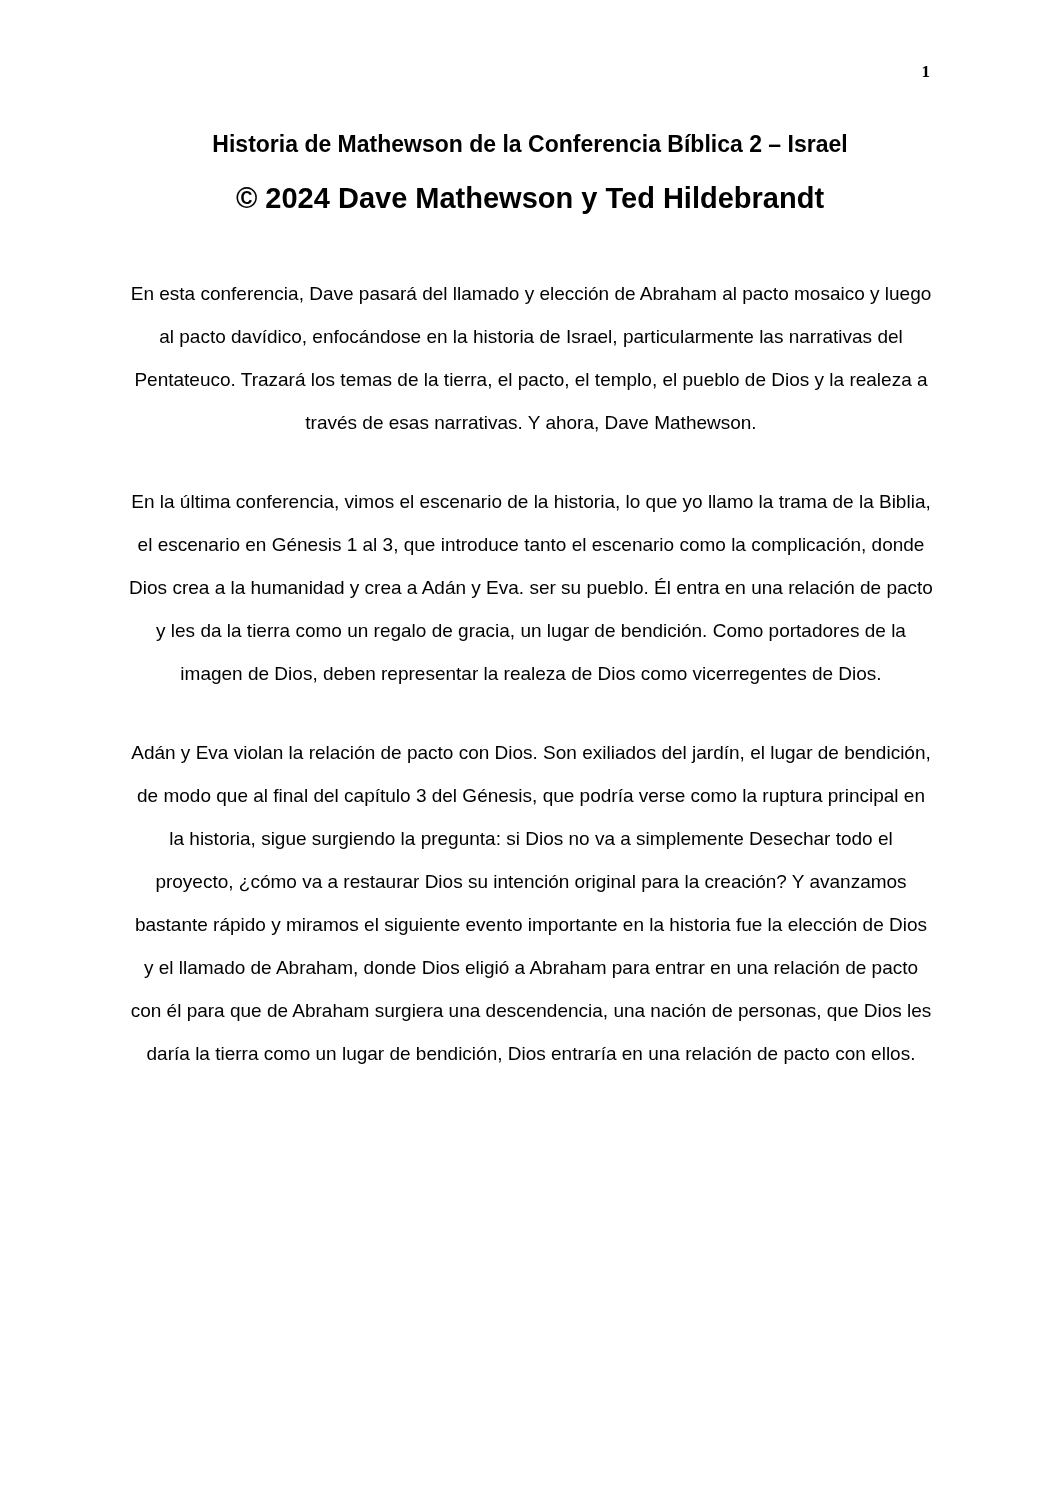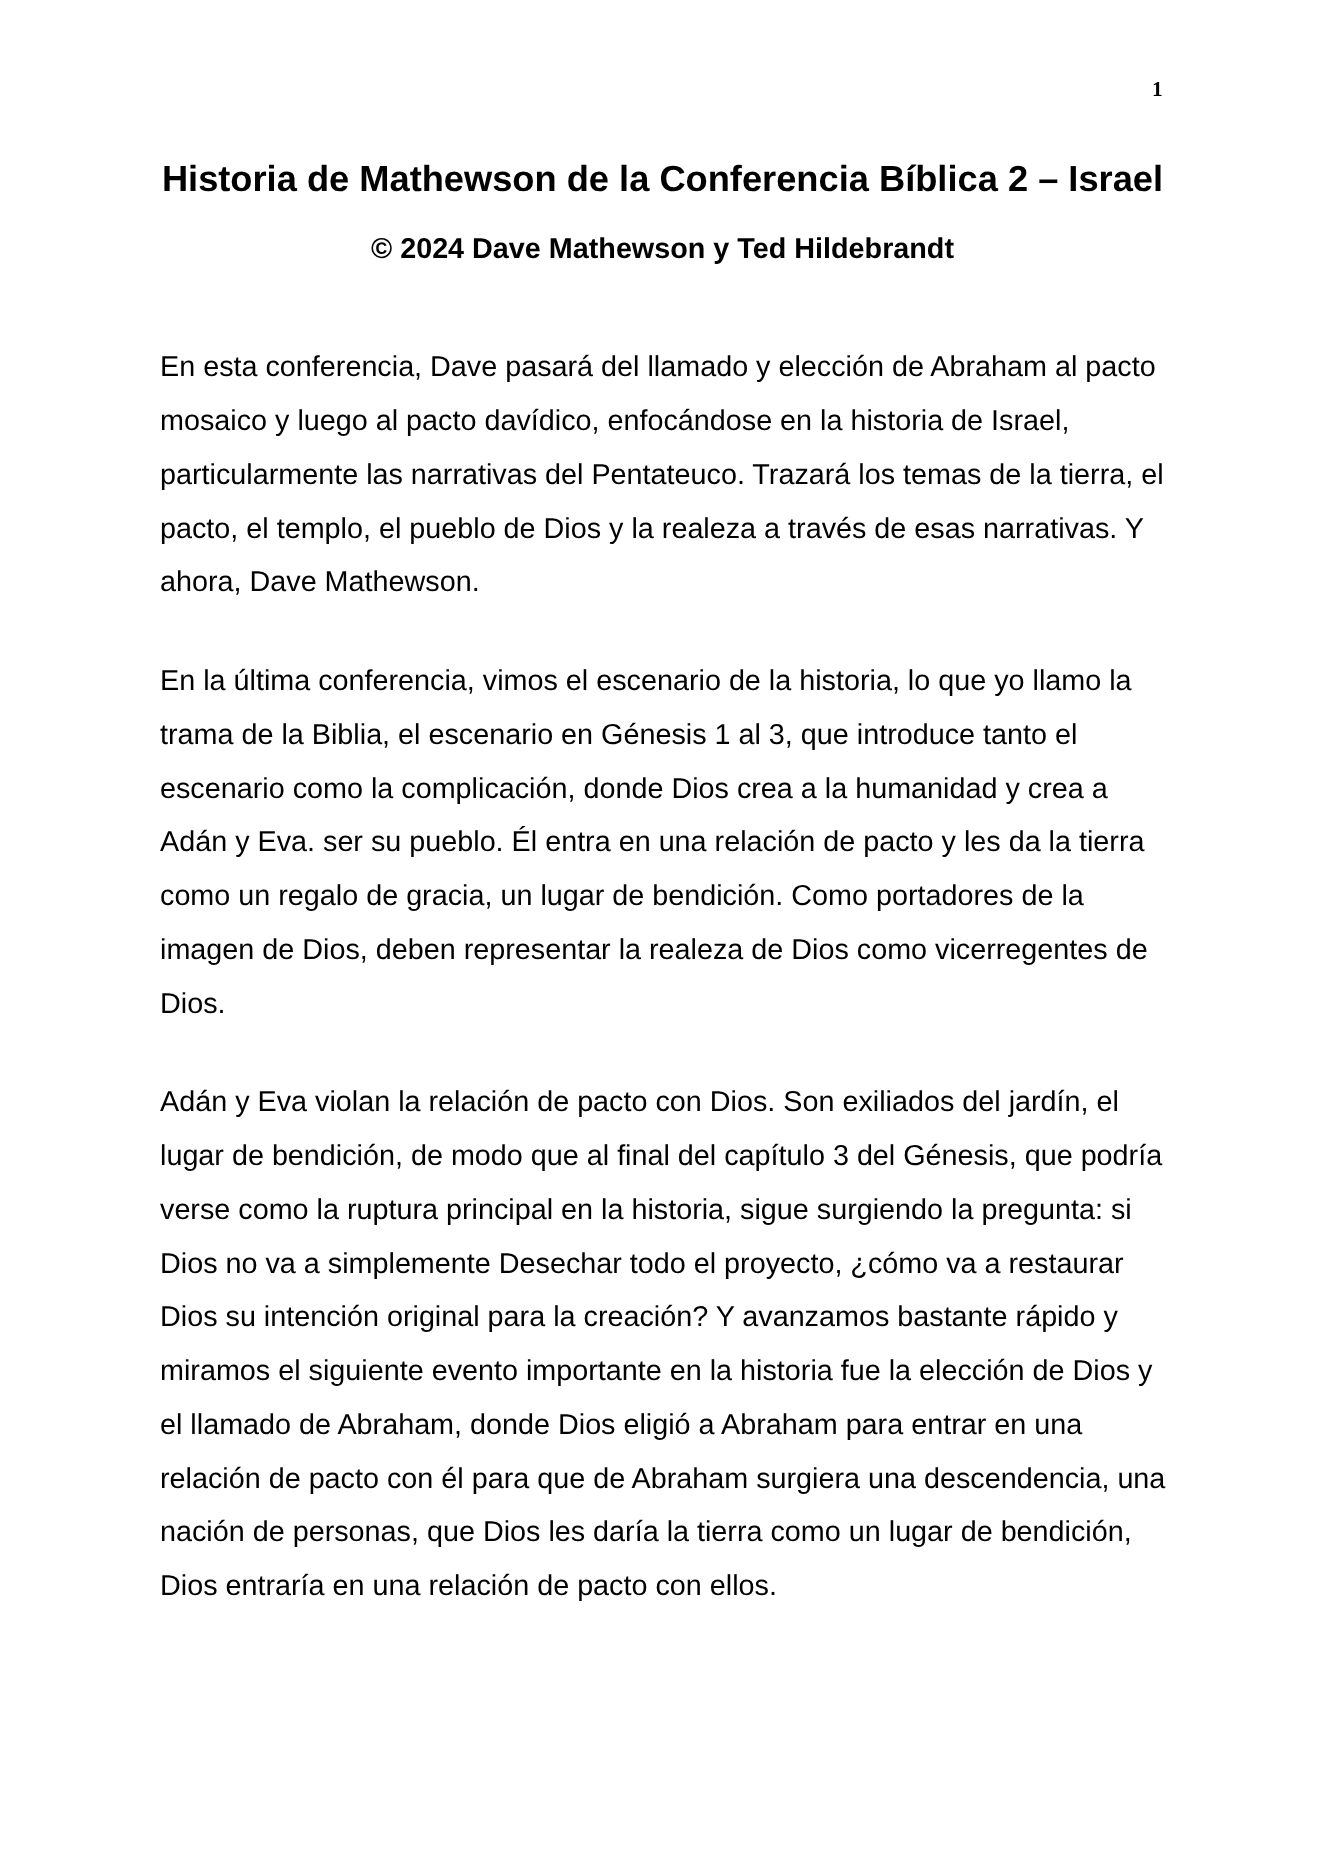--- a/index.html
+++ b/index.html
@@ -27,40 +27,40 @@
   }
   .doc-header {
     position: absolute;
     top: 130px;
     left: 128px;
     width: 804px;
     text-align: center;
   }
   .doc-title {
     margin: 0 0 26px 0;
-    font-size: 29px;
+    font-size: 23px;
     font-weight: bold;
     line-height: 28px;
     color: #000000;
   }
   .doc-copyright {
     margin: 0;
-    font-size: 23px;
+    font-size: 29px;
     font-weight: bold;
     line-height: 28px;
     color: #000000;
   }
   .doc-body {
     position: absolute;
     top: 272px;
     left: 128px;
     width: 806px;
-    font-size: 23px;
+    font-size: 19px;
     line-height: 43px;
-    text-align: left;
+    text-align: center;
     color: #000000;
   }
   .doc-body p {
     margin: 0 0 36px 0;
   }
   .doc-body p:last-child {
     margin-bottom: 0;
   }
 </style>
 </head>

